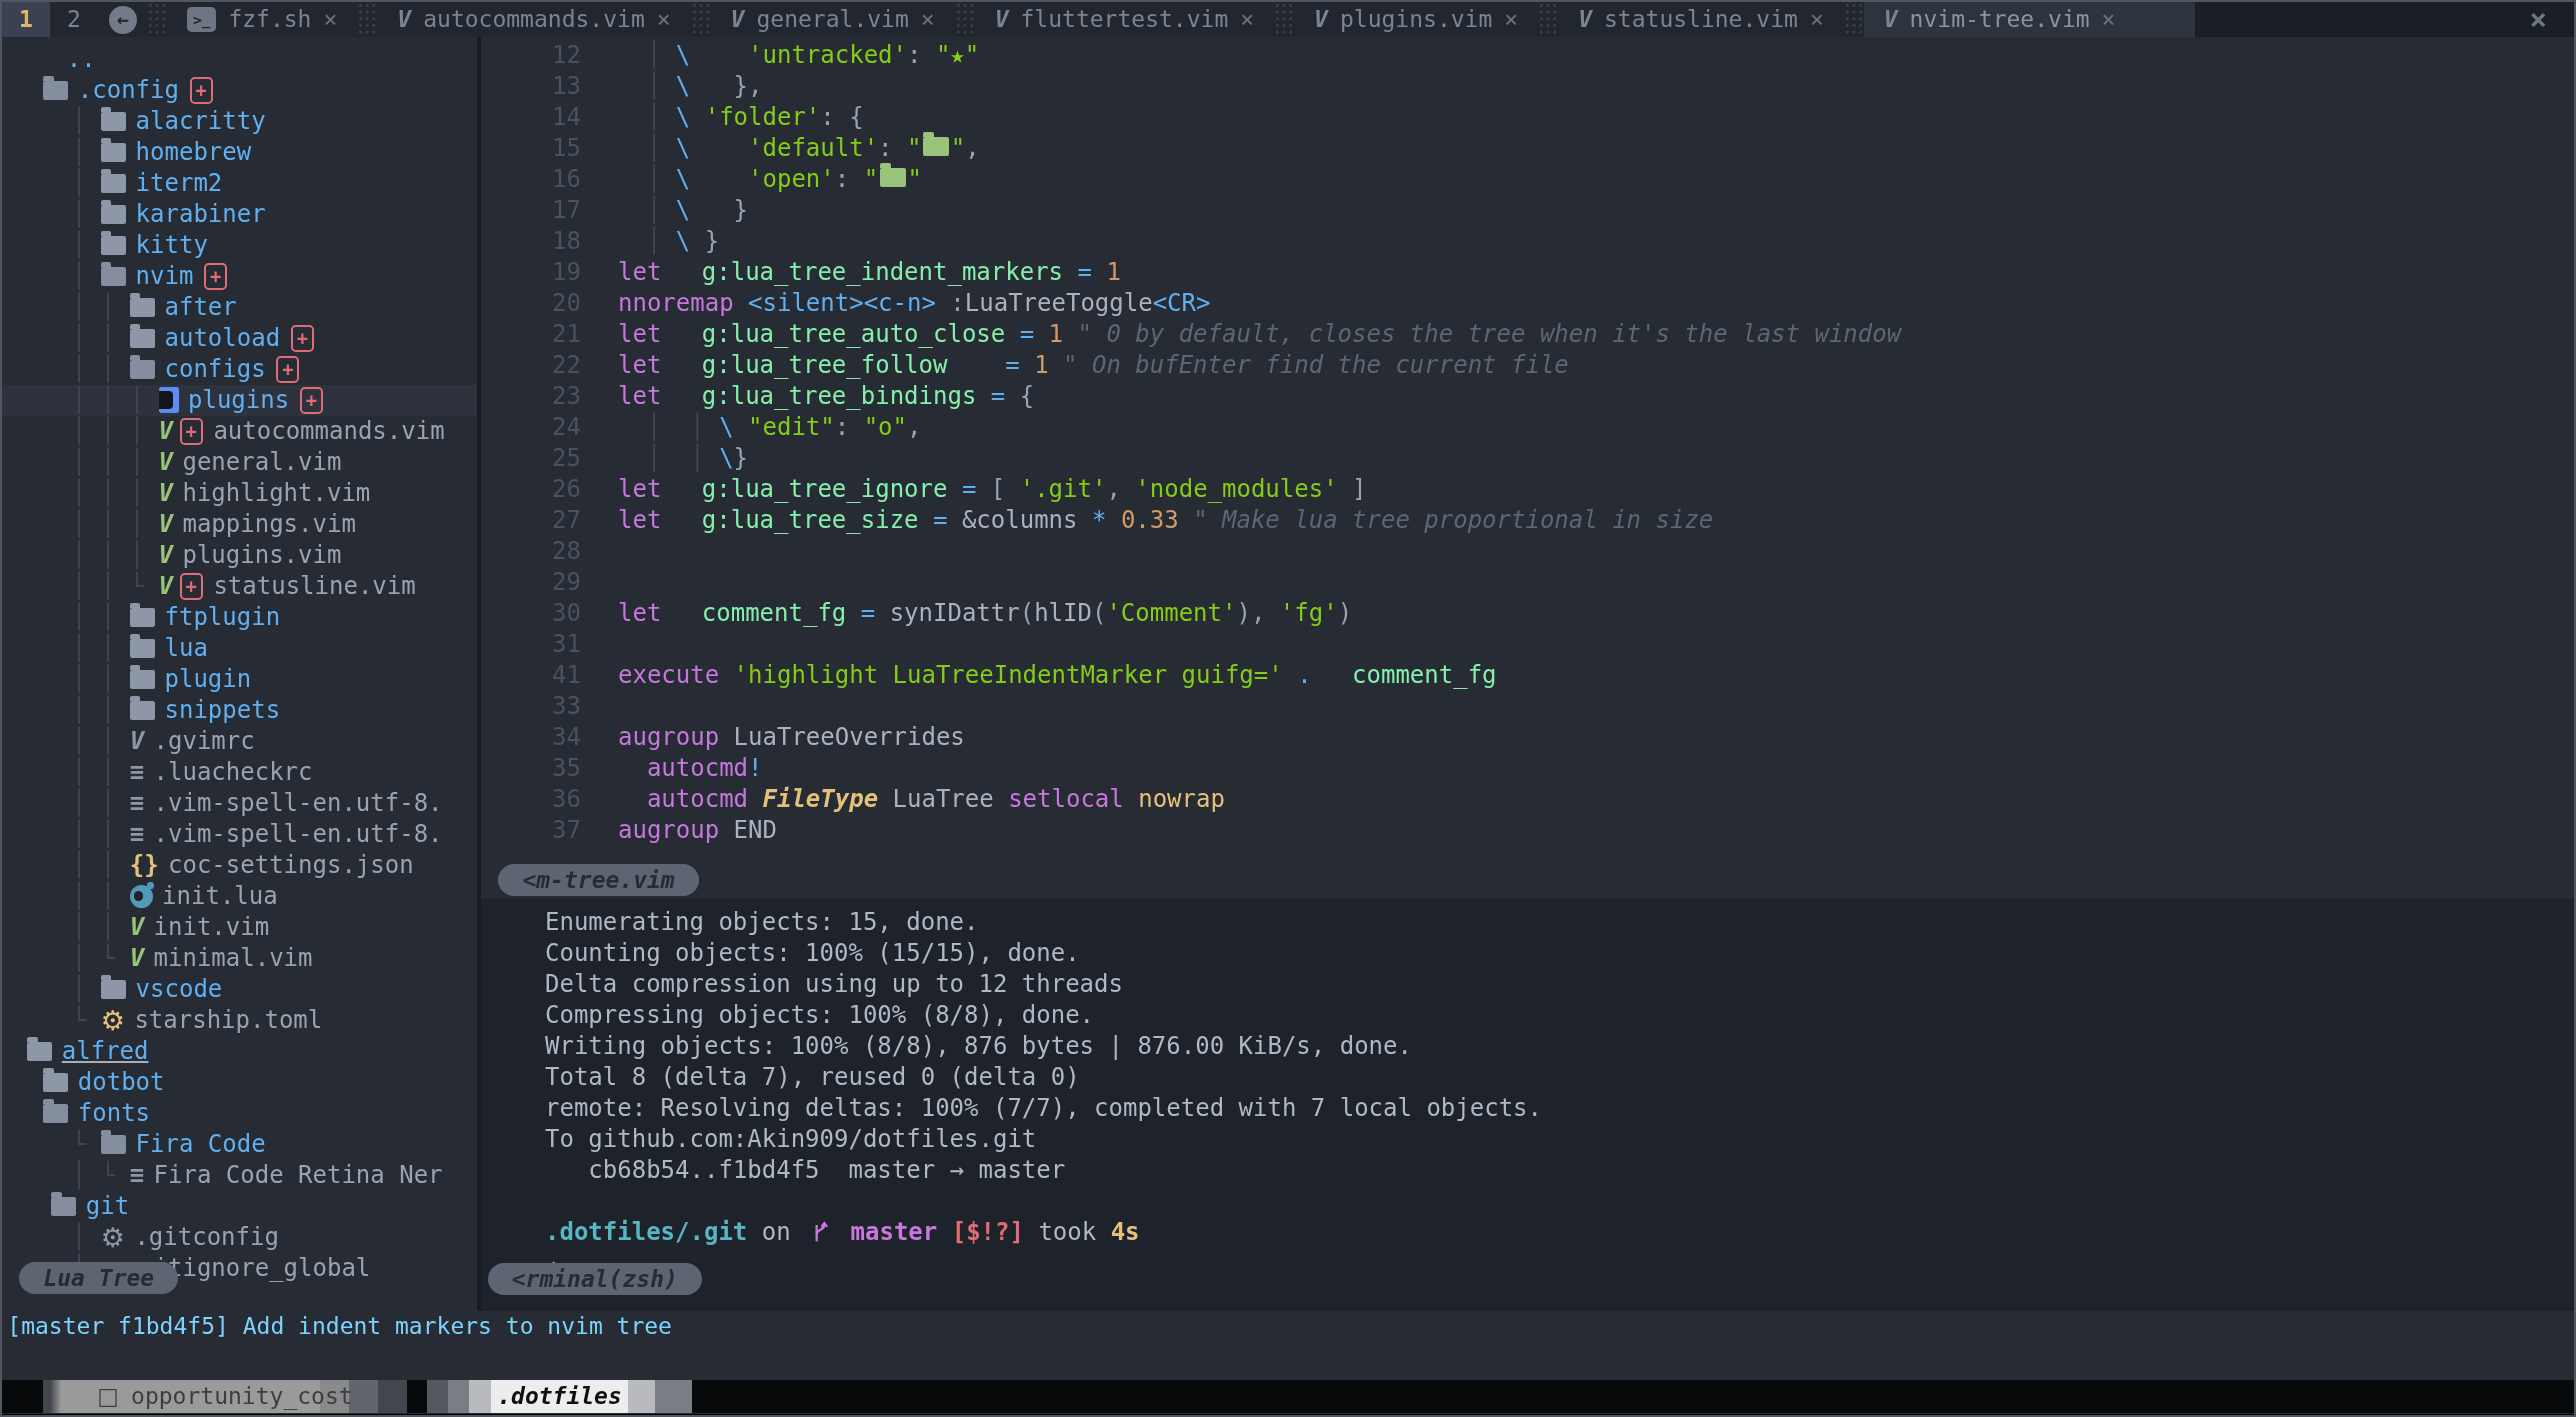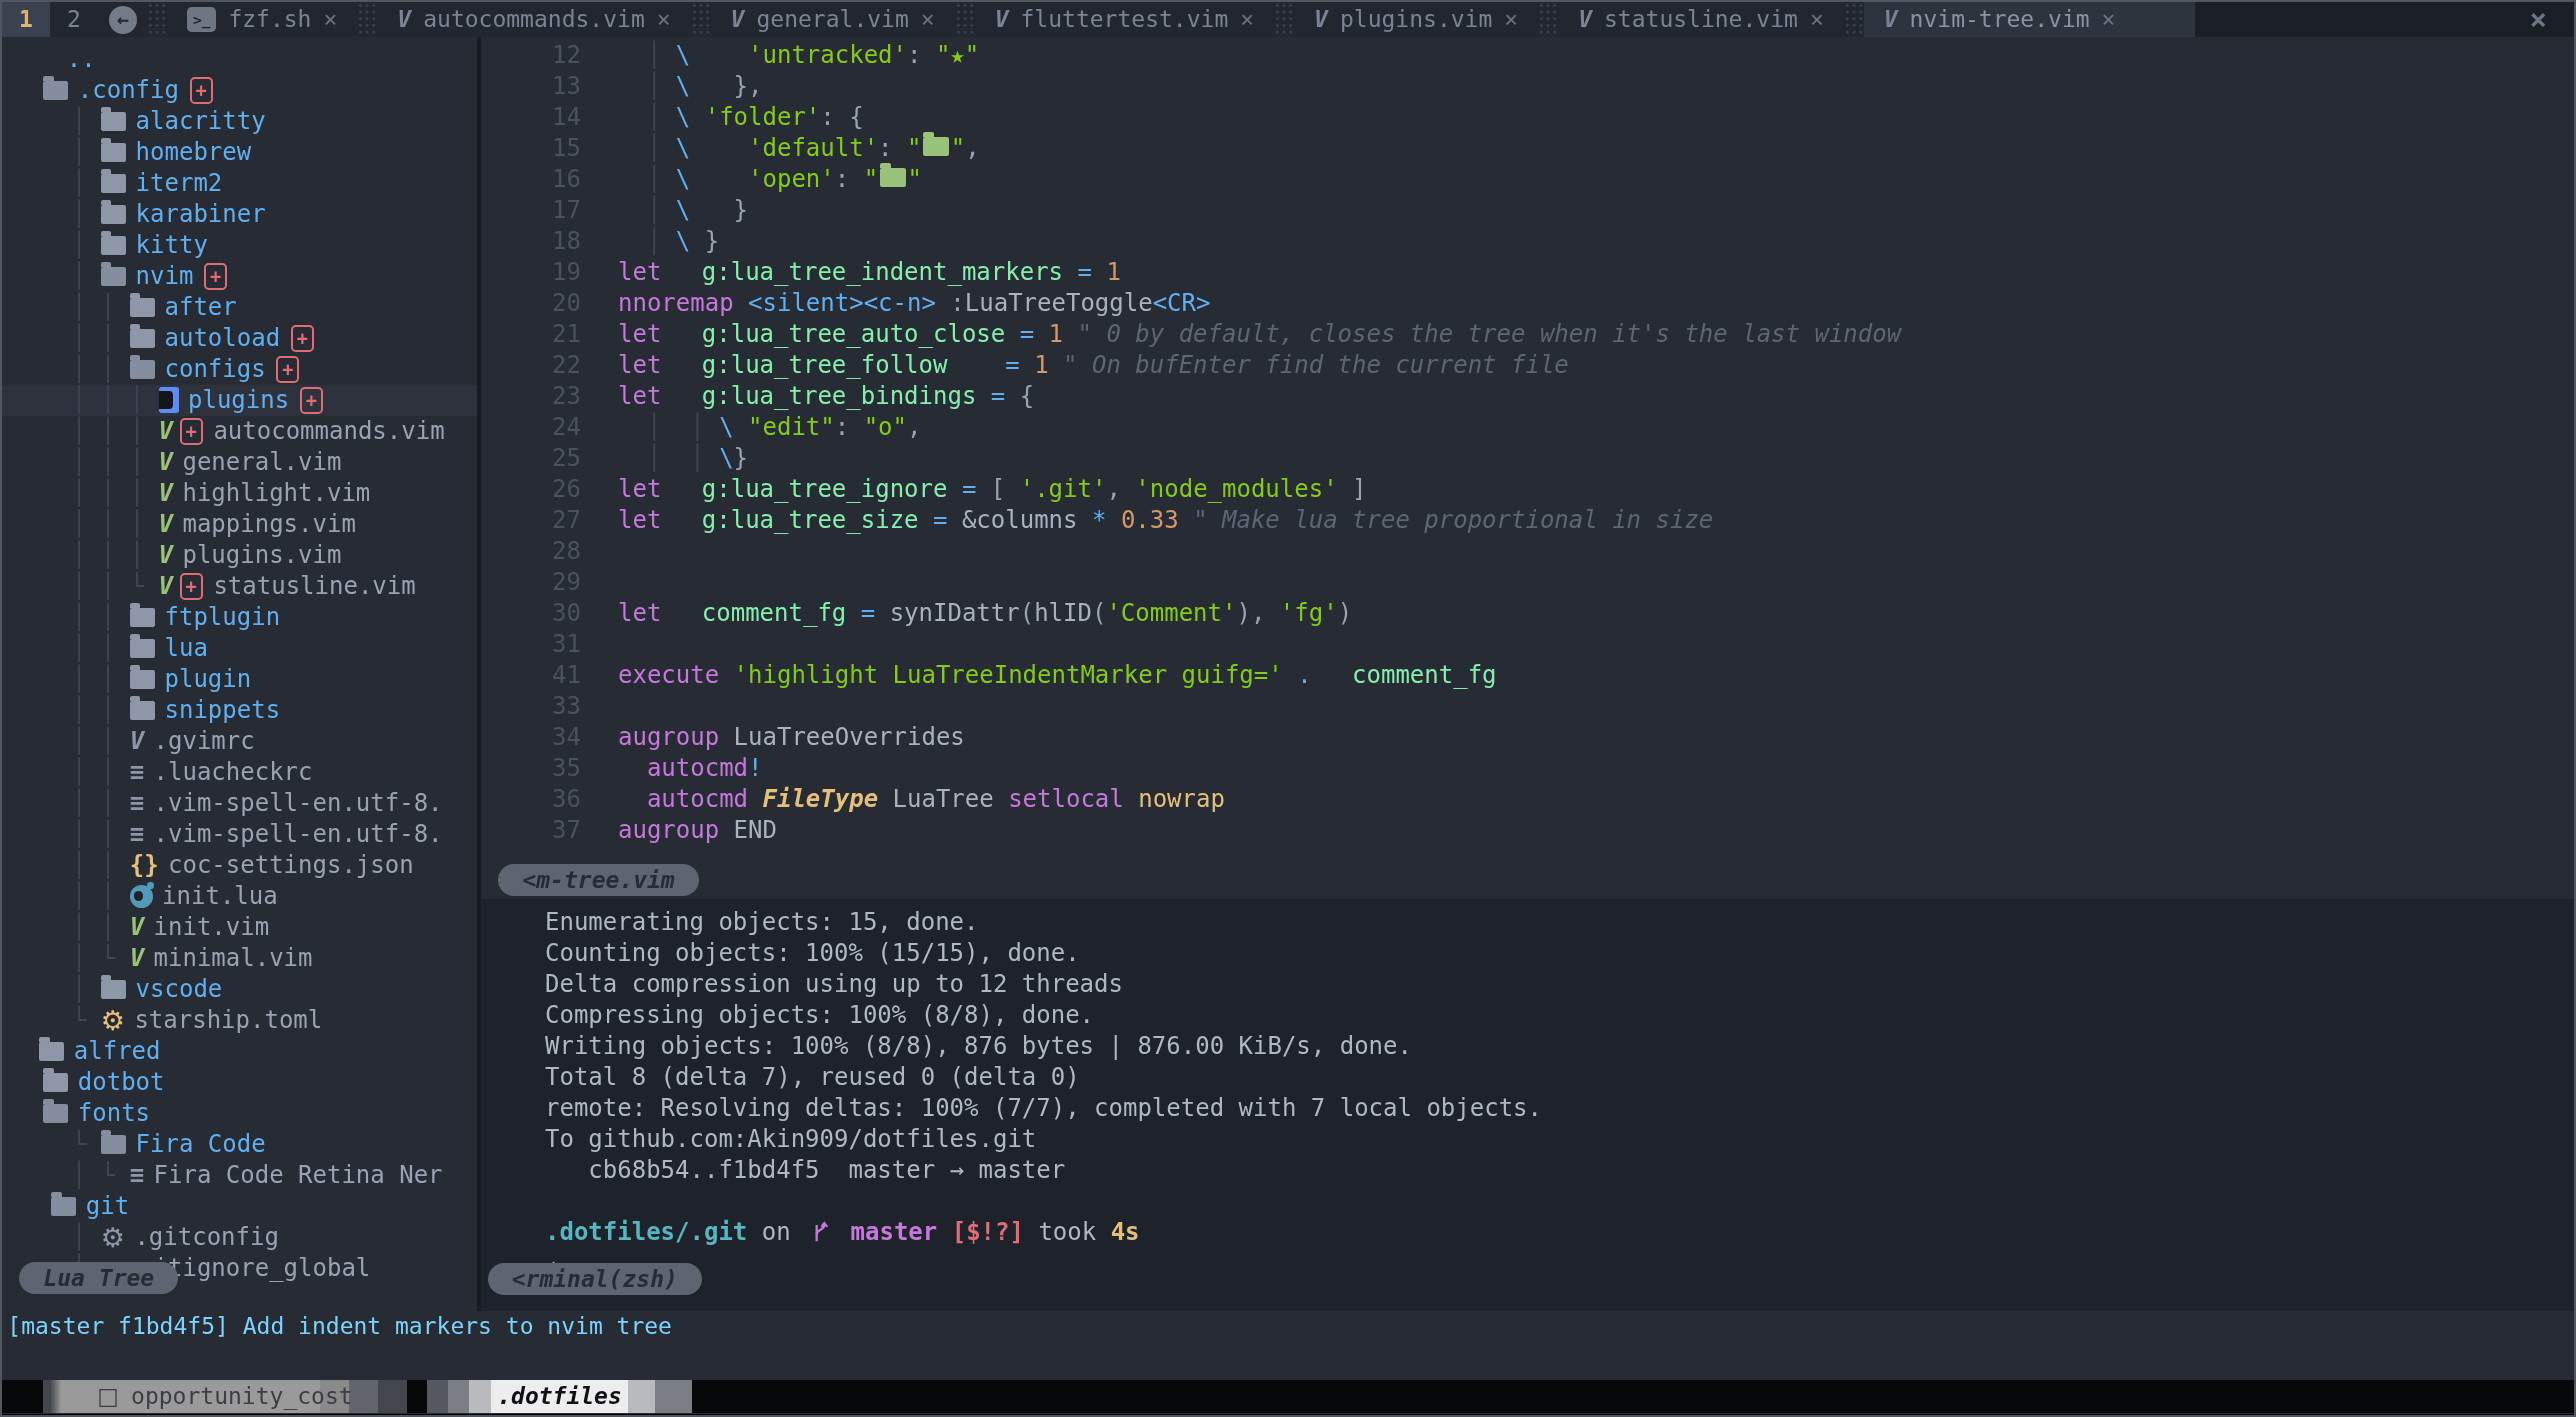--- a/index.html
+++ b/index.html
@@ -203,21 +203,21 @@
           <div class="trow" style="padding-left: 41px;"><span class="tpre">  │ │ </span><span class="ic-vim-grey">V</span><span class="tlabel t-file">.gvimrc</span></div>
           <div class="trow" style="padding-left: 41px;"><span class="tpre">  │ │ </span><span class="ic-list">≡</span><span class="tlabel t-file">.luacheckrc</span></div>
           <div class="trow" style="padding-left: 41px;"><span class="tpre">  │ │ </span><span class="ic-list">≡</span><span class="tlabel t-file">.vim-spell-en.utf-8.</span></div>
           <div class="trow" style="padding-left: 41px;"><span class="tpre">  │ │ </span><span class="ic-list">≡</span><span class="tlabel t-file">.vim-spell-en.utf-8.</span></div>
           <div class="trow" style="padding-left: 41px;"><span class="tpre">  │ │ </span><span class="ic-braces">{}</span><span class="tlabel t-file">coc-settings.json</span></div>
           <div class="trow" style="padding-left: 41px;"><span class="tpre">  │ │ </span><span class="ic-lua"></span><span class="tlabel t-file">init.lua</span></div>
           <div class="trow" style="padding-left: 41px;"><span class="tpre">  │ │ </span><span class="ic-vim-green">V</span><span class="tlabel t-file">init.vim</span></div>
           <div class="trow" style="padding-left: 41px;"><span class="tpre">  │ └ </span><span class="ic-vim-green">V</span><span class="tlabel t-file">minimal.vim</span></div>
           <div class="trow" style="padding-left: 41px;"><span class="tpre">  │ </span><span class="ic-folder"></span><span class="tlabel t-dir">vscode</span></div>
           <div class="trow" style="padding-left: 41px;"><span class="tpre">  └ </span><span class="ic-gear-yellow">⚙</span><span class="tlabel t-file">starship.toml</span></div>
-          <div class="trow" style="padding-left: 37px;"><span class="tpre"></span><span class="ic-folder"></span><span class="tlabel t-dir">alfred</span></div>
+          <div class="trow" style="padding-left: 25px; text-decoration: underline;"><span class="tpre"></span><span class="ic-folder"></span><span class="tlabel t-dir">alfred</span></div>
           <div class="trow" style="padding-left: 41px;"><span class="tpre"></span><span class="ic-folder"></span><span class="tlabel t-dir">dotbot</span></div>
           <div class="trow" style="padding-left: 41px;"><span class="tpre"></span><span class="ic-folder" style="opacity: 0.92;"></span><span class="tlabel t-dir">fonts</span></div>
           <div class="trow" style="padding-left: 41px;"><span class="tpre">  └ </span><span class="ic-folder" style="opacity: 0.92;"></span><span class="tlabel t-dir">Fira Code</span></div>
           <div class="trow" style="padding-left: 41px;"><span class="tpre">  │ └ </span><span class="ic-list">≡</span><span class="tlabel t-file">Fira Code Retina Ner</span></div>
           <div class="trow" style="padding-left: 49px;"><span class="tpre"></span><span class="ic-folder" style="opacity: 0.92;"></span><span class="tlabel t-dir">git</span></div>
           <div class="trow" style="padding-left: 41px;"><span class="tpre">  │ </span><span class="ic-gear-gray">⚙</span><span class="tlabel t-file">.gitconfig</span></div>
           <div class="trow" style="padding-left: 41px;"><span class="tpre">  │ </span><span class="ic-list">≡</span><span class="tlabel t-file">.gitignore_global</span></div>
         </div>
       <div class="pill tree-badge">Lua Tree</div>
     </div>

